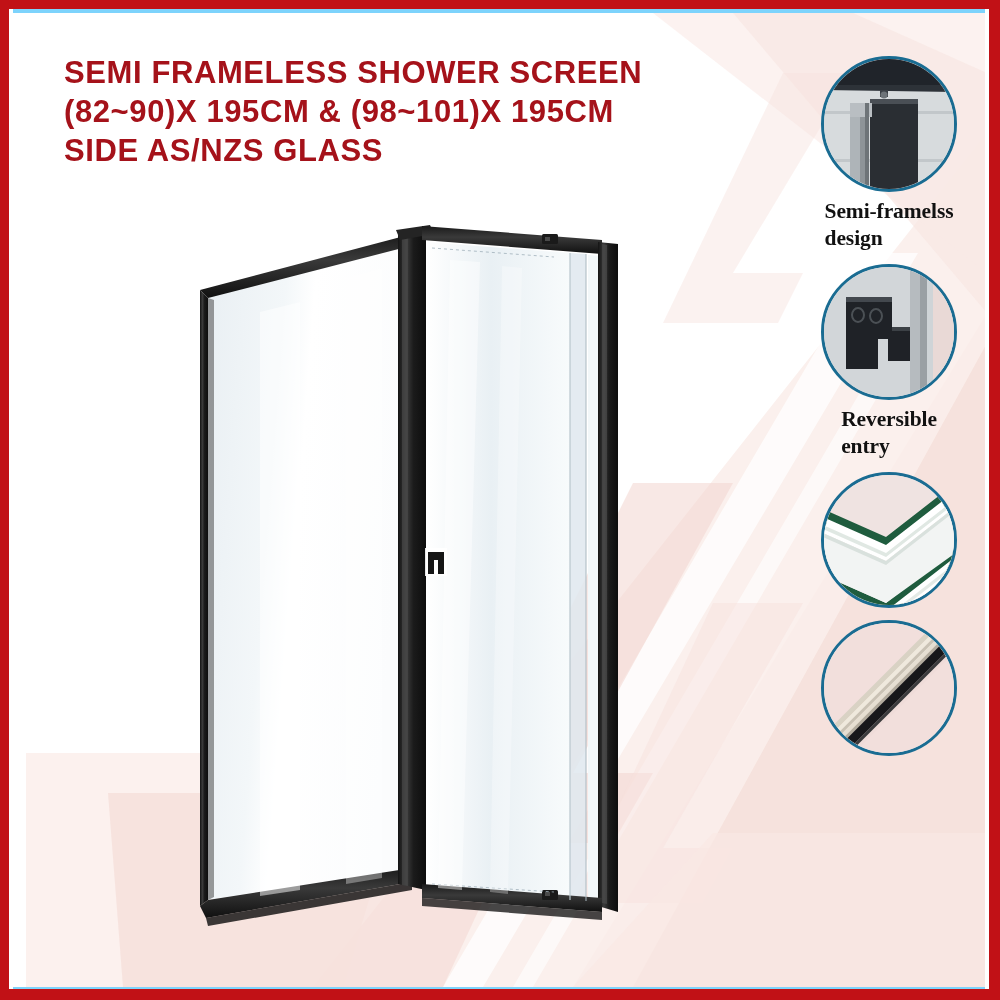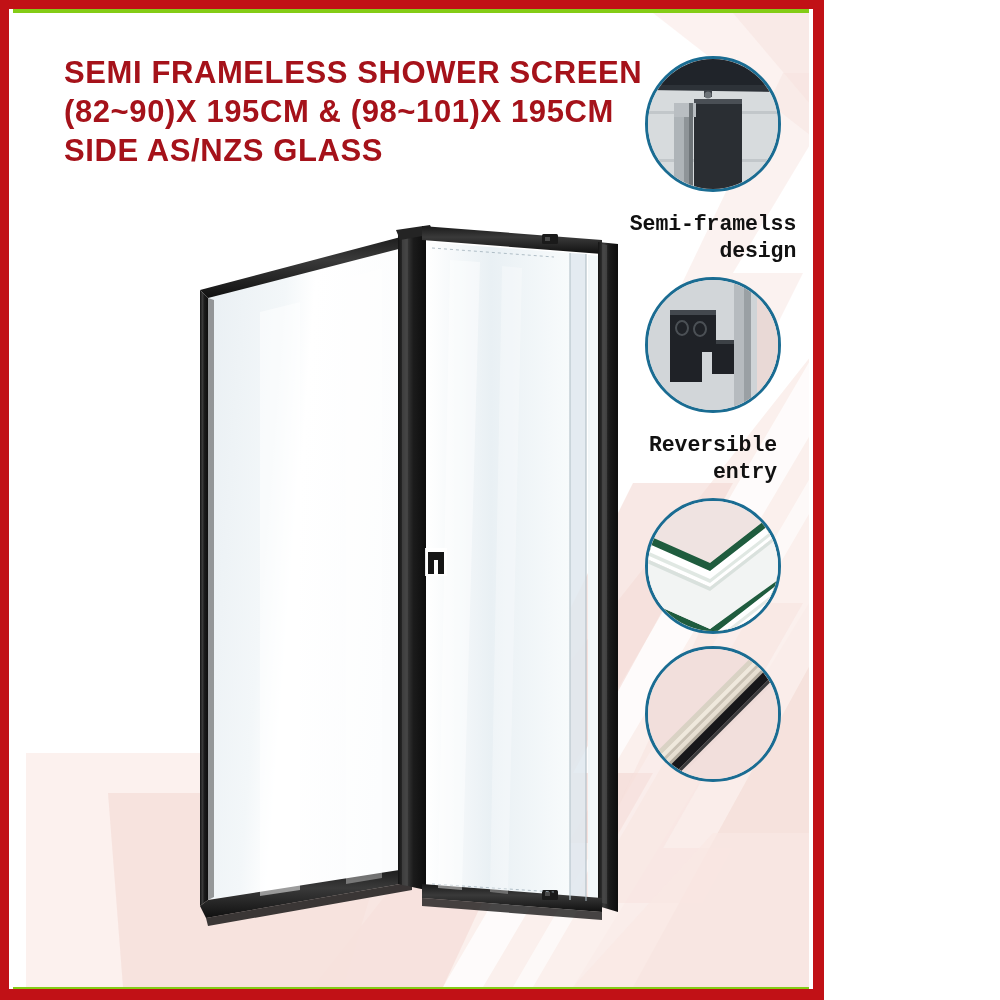--- a/index.html
+++ b/index.html
@@ -6,23 +6,23 @@
     margin: 0;
     padding: 0;
     width: 1000px;
     height: 1000px;
     overflow: hidden;
     font-family: "Liberation Sans", sans-serif;
   }
 
   #page {
     position: relative;
-    width: 824px;
+    width: 1000px;
     height: 1000px;
-    background: #84cc16;
+    background: #7dd3fc;
     box-sizing: border-box;
     overflow: hidden;
   }
 
   
   .frame-border {
     position: absolute;
     background: #c11116;
     z-index: 60;
   }
@@ -101,27 +101,27 @@
     width: 136px;
     height: 136px;
     border-radius: 50%;
     border: 3px solid #1a6c92;
     overflow: hidden;
     position: relative;
     background: #dfe2e4;
     box-sizing: border-box;
   }
   .feature-label {
-    margin-top: 19px;
-    text-align: right;
+    margin-top: 6px;
+    text-align: left;
     font-size: 21.5px;
     font-weight: bold;
     line-height: 27px;
     color: #111111;
-    font-family: Liberation Mono, monospace;
+    font-family: Liberation Serif, serif;
     letter-spacing: -0.1px;
   }
   .feature-label span { display: block; }
 </style>
 </head>
 <body>
 
 <div id="page">
 
   <div class="bg-deco">

